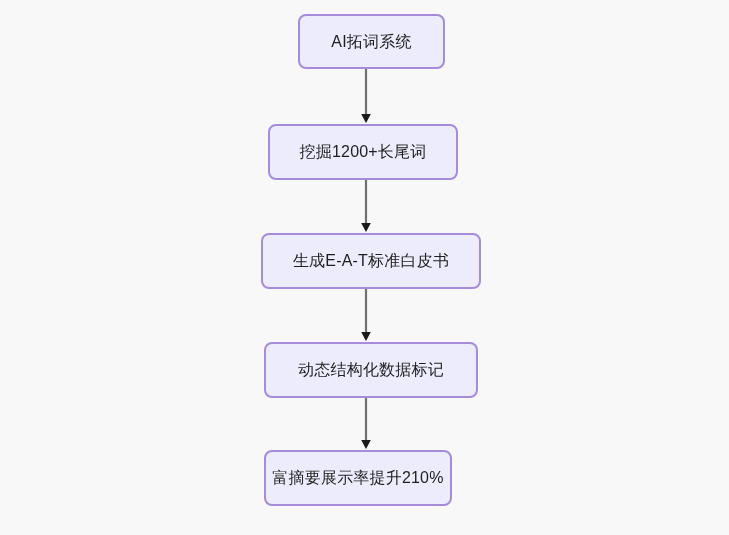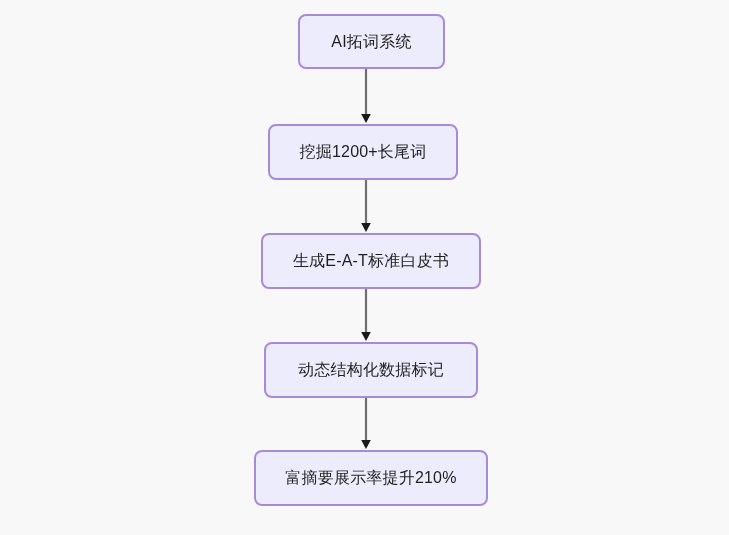--- a/index.html
+++ b/index.html
@@ -90,17 +90,17 @@
   </div>
 
   <div class="node" style="left:261px; top:233px; width:220px; height:56px;">
     <span class="node-label">生成E-A-T标准白皮书</span>
   </div>
 
   <div class="node" style="left:264px; top:342px; width:214px; height:56px;">
     <span class="node-label">动态结构化数据标记</span>
   </div>
 
-  <div class="node" style="left:254px; top:450px; width:234px; height:56px;">
+  <div class="node" style="left:264px; top:450px; width:188px; height:56px;">
     <span class="node-label">富摘要展示率提升210%</span>
   </div>
 
 </div>
 
 </body></html>

